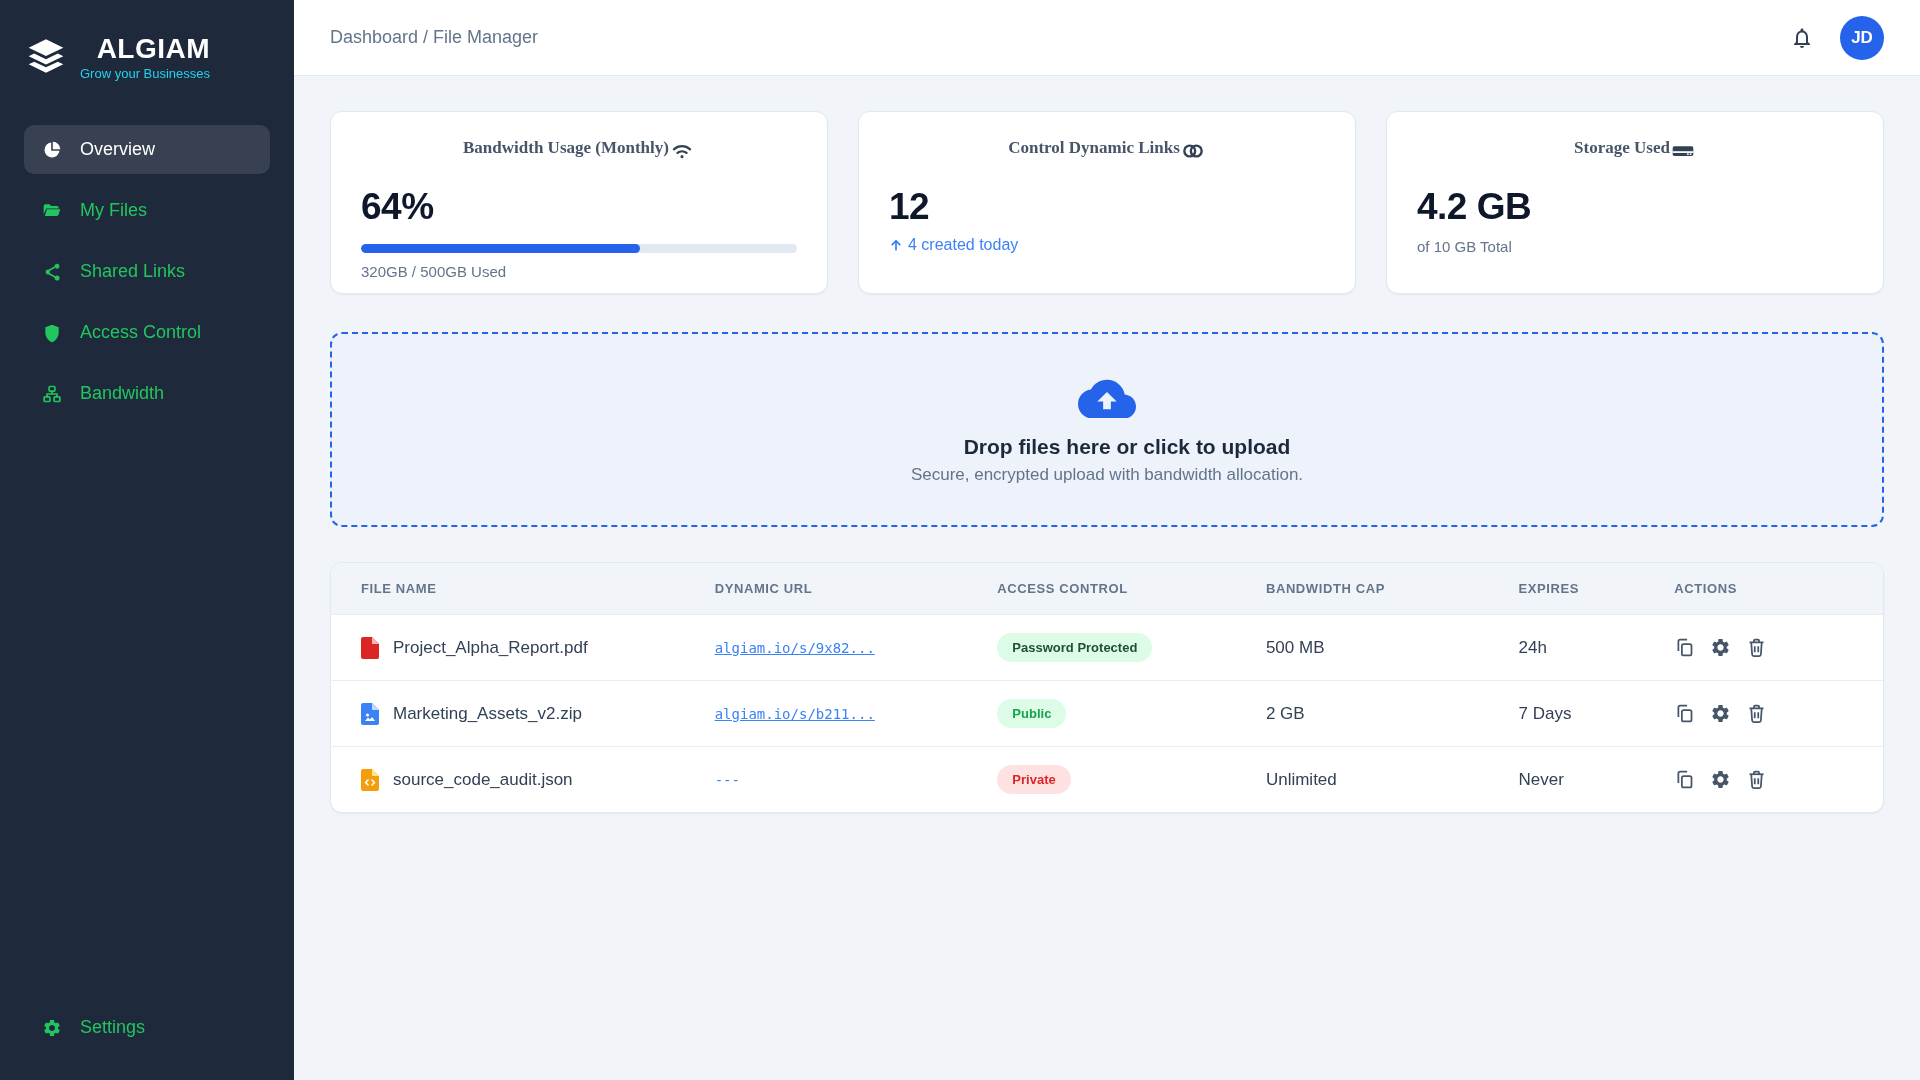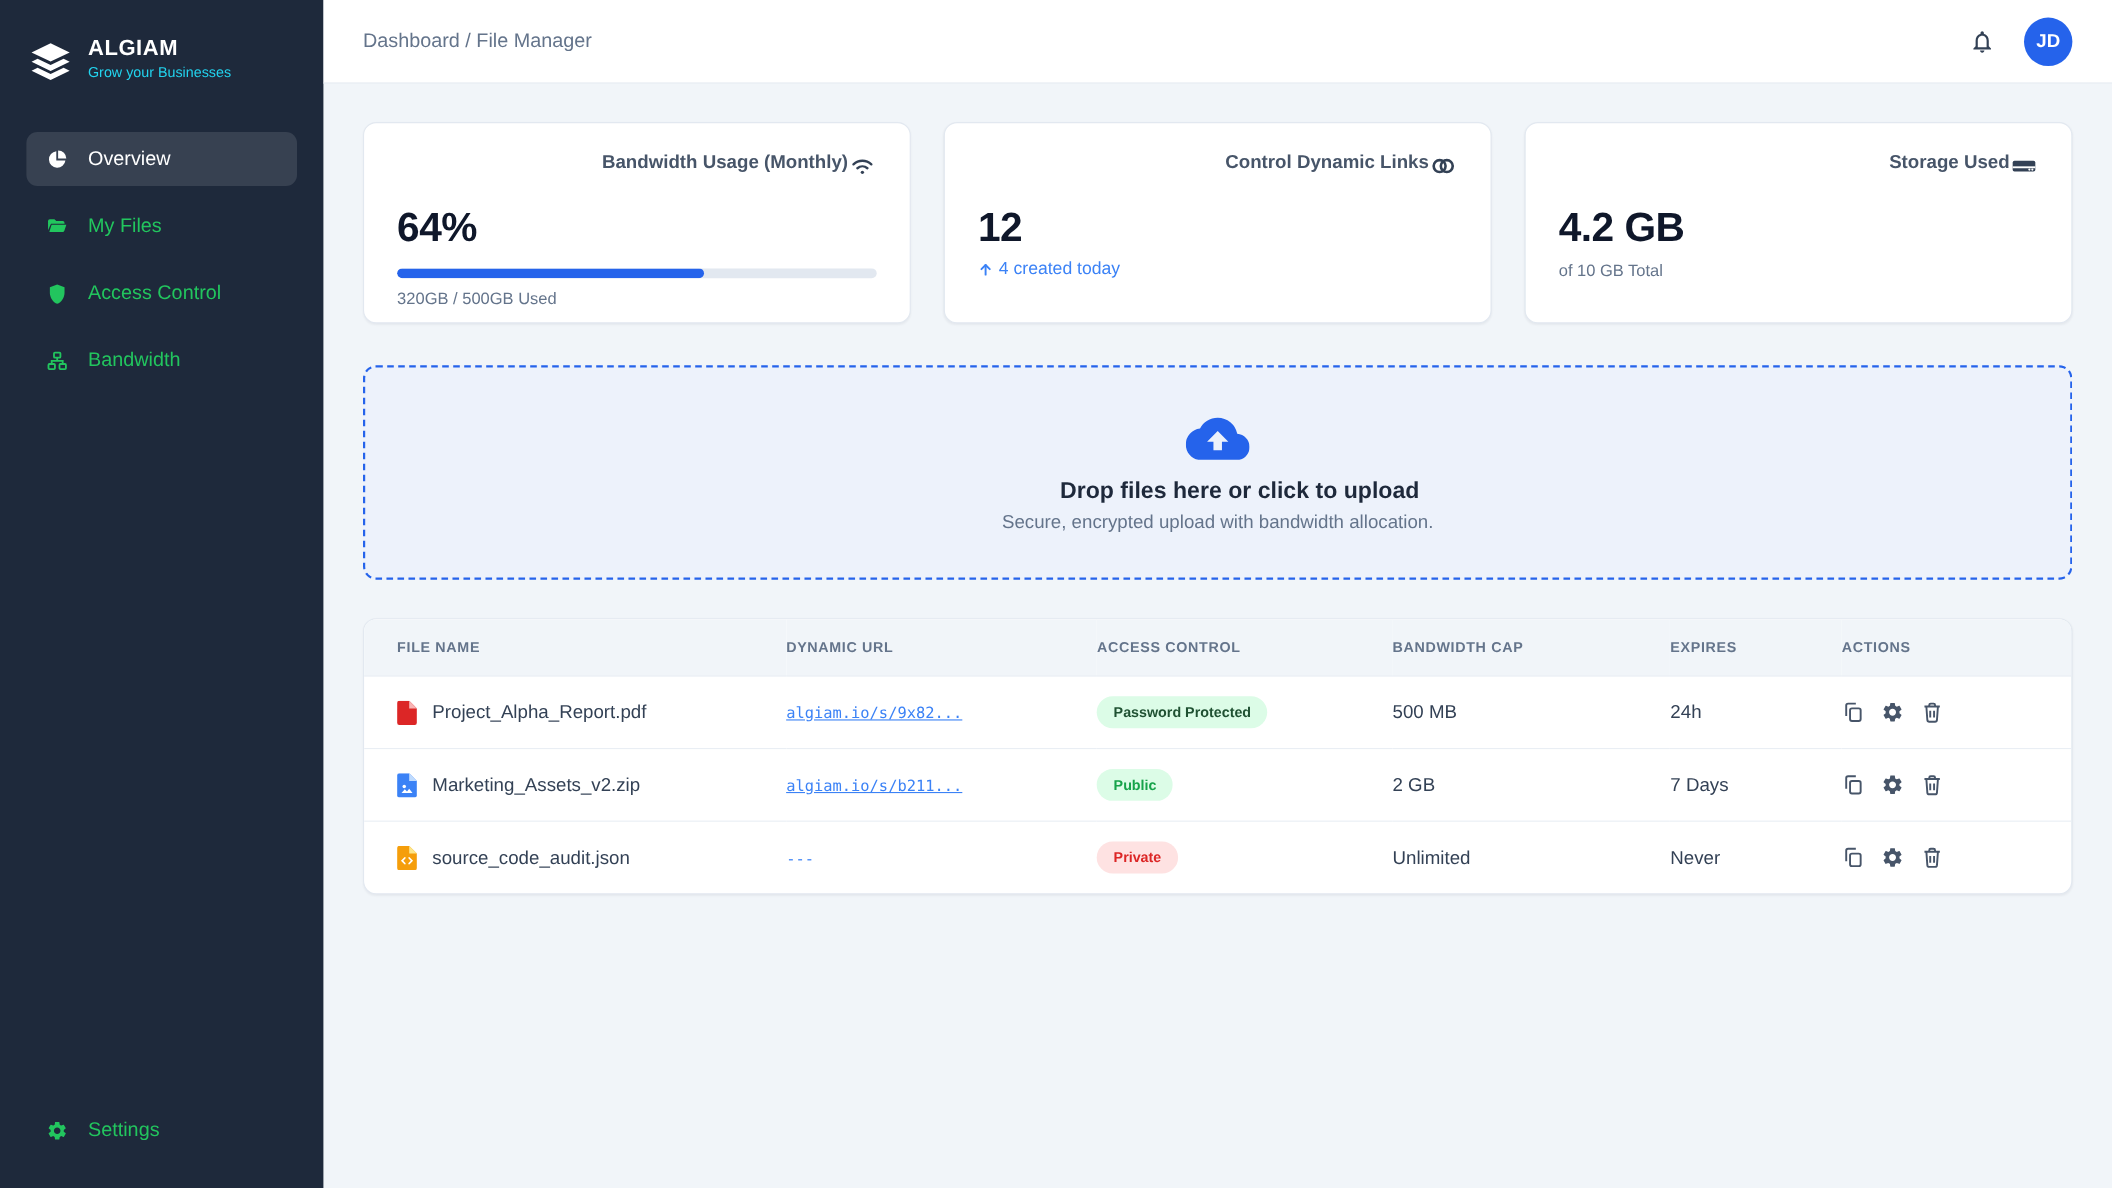--- a/index.html
+++ b/index.html
@@ -3,21 +3,21 @@
 <meta charset="utf-8">
 <style>
   * { margin:0; padding:0; box-sizing:border-box; }
   html,body { width:1920px; height:1080px; overflow:hidden; font-family:"Liberation Sans", sans-serif; background:#f1f5f9; }
   .app { display:flex; width:1920px; height:1080px; }
 
   
   .sidebar { width:294px; min-width:294px; background:#1e293b; color:#e2e8f0; display:flex; flex-direction:column; padding:34px 0 28px 0; }
   .brand { display:flex; align-items:flex-start; gap:14px; padding:0 26px; margin-bottom:44px; }
   .brand-icon { width:40px; height:40px; color:#ffffff; flex:0 0 auto; margin-top:2px; }
-  .brand-name { font-size:20px; font-weight:800; color:#ffffff; letter-spacing:0.5px; line-height:1.05; }
+  .brand-name { font-size:28px; font-weight:800; color:#ffffff; letter-spacing:0.5px; line-height:1.05;text-align:right; }
   .brand-tagline { font-size:13px; color:#22d3ee; margin-top:3px; }
   .nav { display:flex; flex-direction:column; gap:12px; padding:0 24px; }
   .nav-item { display:flex; align-items:center; gap:18px; padding:14px 18px; border-radius:10px; color:#22c55e; font-size:18px; cursor:pointer; }
   .nav-item.active { background:#374151; color:#ffffff; }
   .nav-item .nicon { width:20px; height:20px; flex:0 0 auto; }
   .sidebar-spacer { flex:1; }
   .sidebar-footer { padding:0 24px; }
 
   
   .main { flex:1; display:flex; flex-direction:column; height:1012px; overflow:hidden; }
@@ -26,21 +26,21 @@
   .topbar-right { display:flex; align-items:center; gap:26px; }
   .bell { width:24px; height:24px; color:#334155; cursor:pointer; }
   .avatar { width:44px; height:44px; border-radius:50%; background:#2563eb; color:#ffffff; font-weight:700; font-size:17px; display:flex; align-items:center; justify-content:center; cursor:pointer; }
 
   
   .content { flex:1; padding:35px 36px; overflow:hidden; }
 
   .stats-row { display:flex; gap:30px; }
   .card { background:#ffffff; border:1px solid #e2e8f0; border-radius:12px; box-shadow:0 1px 2px rgba(15,23,42,0.05); }
   .stat-card { flex:1; height:183px; padding:26px 30px; position:relative; }
-  .stat-head { display:flex; align-items:flex-start; justify-content:flex-end; }
+  .stat-head { display:flex; align-items:flex-start; justify-content:center;font-family:Liberation Serif, serif; }
   .stat-title { font-size:17px; font-weight:700; color:#475569; }
   .stat-icon { width:26px; height:26px; color:#334155; }
   .stat-value { font-size:37px; font-weight:800; color:#0f172a; margin-top:22px; letter-spacing:-0.5px; }
   .progress-track { margin-top:16px; height:9px; background:#e2e8f0; border-radius:6px; overflow:hidden; }
   .progress-fill { height:100%; background:#2563eb; border-radius:6px; }
   .stat-sub { margin-top:10px; color:#64748b; font-size:15px; }
   .stat-trend { margin-top:8px; color:#3b82f6; font-size:16px; display:flex; align-items:center; gap:5px; }
   .trend-arrow { width:14px; height:14px; }
 
   
@@ -106,20 +106,28 @@
           <svg viewBox="0 0 24 24" fill="currentColor">
               <path d="M2 6a2 2 0 0 1 2-2h5l2 2h7a2 2 0 0 1 2 2v1H5.2L2 16V6z"></path>
               <path d="M5.9 10H22l-2.2 6.6A2 2 0 0 1 17.9 18H3.4L5.9 10z"></path>
             </svg>
         </span>
         <span>My Files</span>
       </div>
       <div class="nav-item">
         <span class="nicon">
           <svg viewBox="0 0 24 24" fill="currentColor">
+              <path d="M18 8a3 3 0 1 0-2.82-4H15a3 3 0 0 0 .15 1.03L8.1 9.1a3 3 0 1 0 0 5.8l7.05 4.07A3 3 0 1 0 16 17.2l-6.9-4a3.1 3.1 0 0 0 0-2.4l6.9-4A3 3 0 0 0 18 8z"></path>
+            </svg>
+        </span>
+        <span>Shared Links</span>
+      </div>
+      <div class="nav-item">
+        <span class="nicon">
+          <svg viewBox="0 0 24 24" fill="currentColor">
               <path d="M12 2 4 5v6c0 5.25 3.4 10.74 8 12 4.6-1.26 8-6.75 8-12V5l-8-3z"></path>
             </svg>
         </span>
         <span>Access Control</span>
       </div>
       <div class="nav-item">
         <span class="nicon">
           <svg viewBox="0 0 24 24" fill="none" stroke="currentColor" stroke-width="2">
               <rect x="8.5" y="3" width="7" height="5.5" rx="1"></rect>
               <rect x="2.5" y="15.5" width="7" height="5.5" rx="1"></rect>

